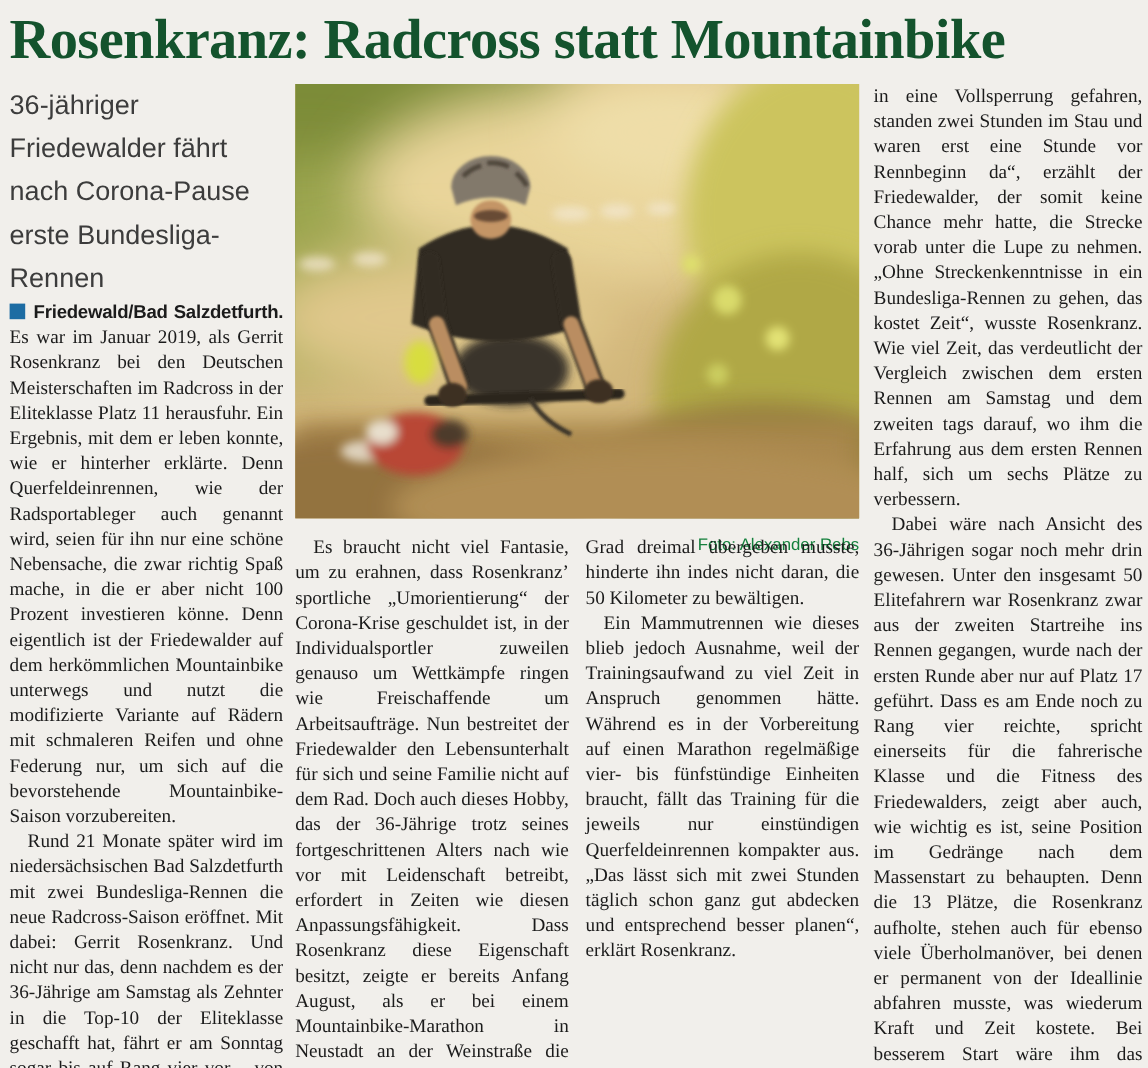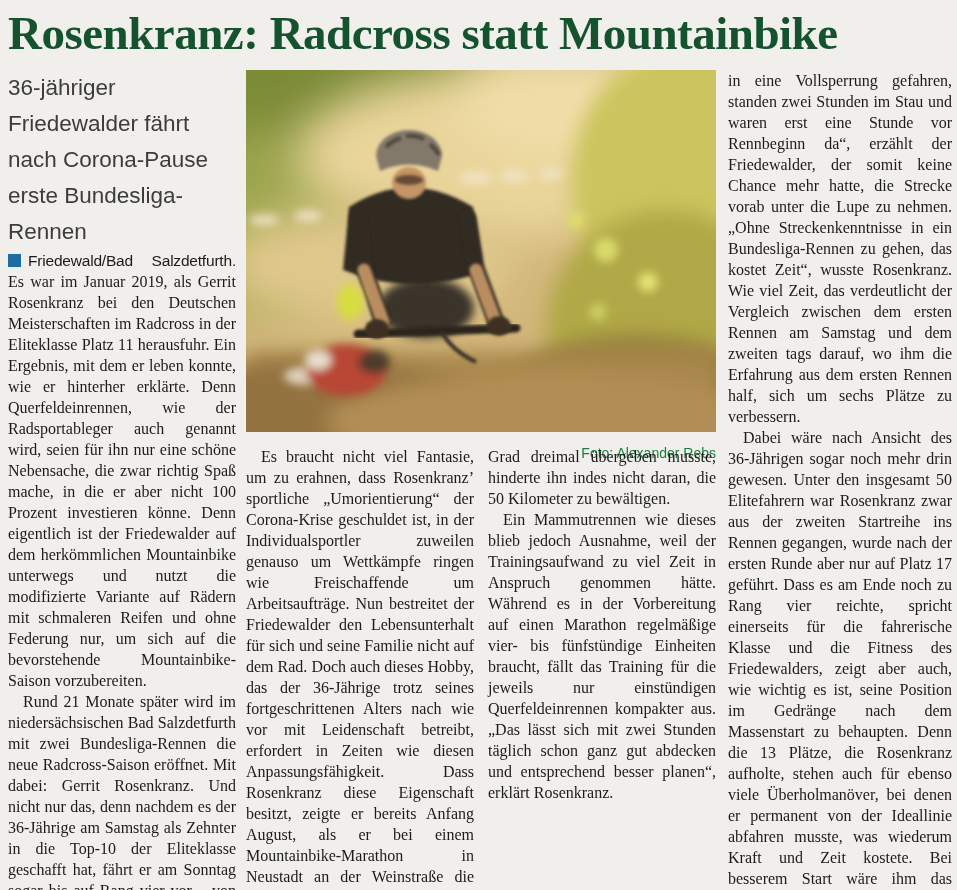--- a/index.html
+++ b/index.html
@@ -45,21 +45,21 @@
   .bodytext p.indent { text-indent:15px; }
   .bullet {
     display:inline-block;
     width:13px; height:13px;
     background:#1d6ca3;
     margin-right:7px;
     vertical-align:-1px;
   }
   .dateline {
     font-family:"Liberation Sans", sans-serif;
-    font-weight:normal;
+    font-weight:bold;
     font-size:15.5px;
     letter-spacing:-0.2px;
   }
   .photo-frame { width:470px; height:362px; overflow:hidden; background:#cfb77f; }
   .caption-block {
     margin-top:9px;
     font-family:"Liberation Sans", sans-serif;
     font-weight:bold;
     font-size:16.5px;
     line-height:21.5px;

